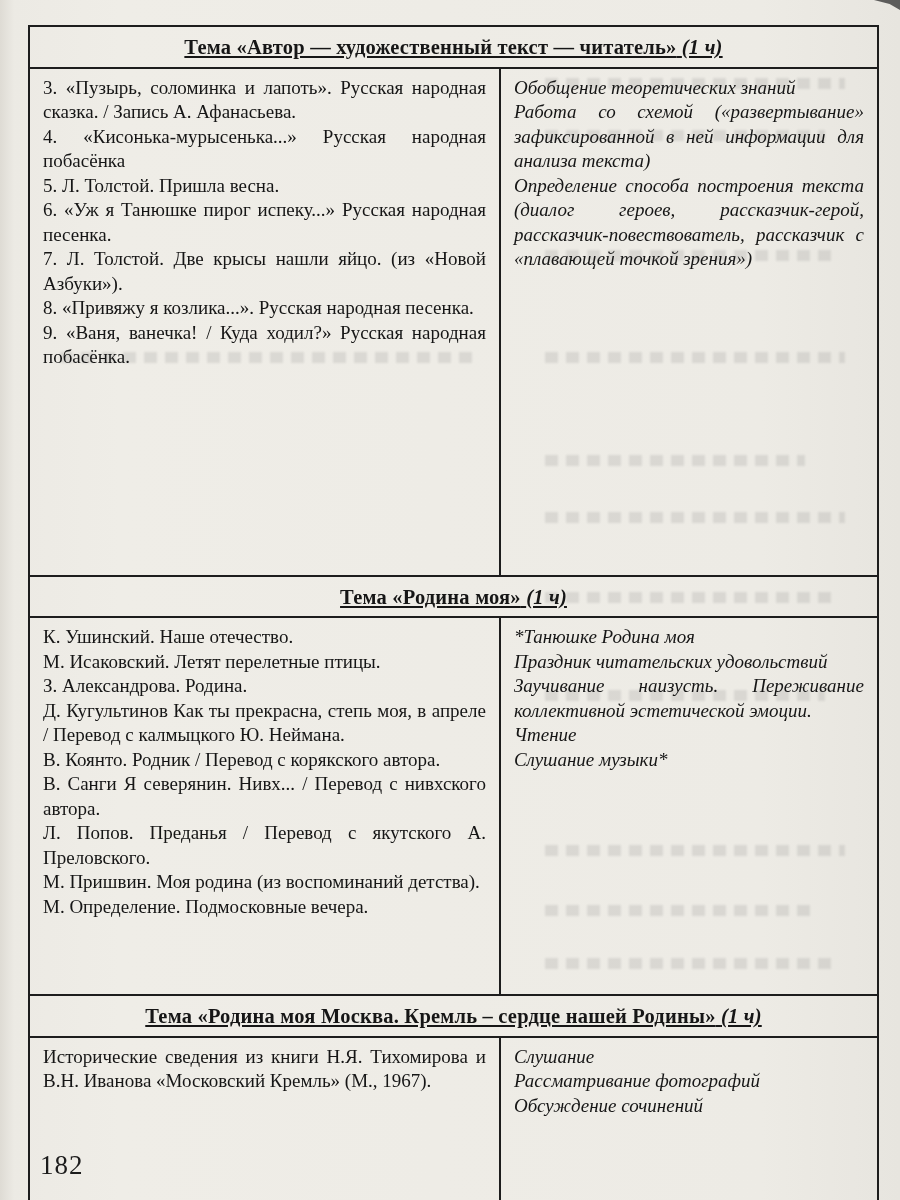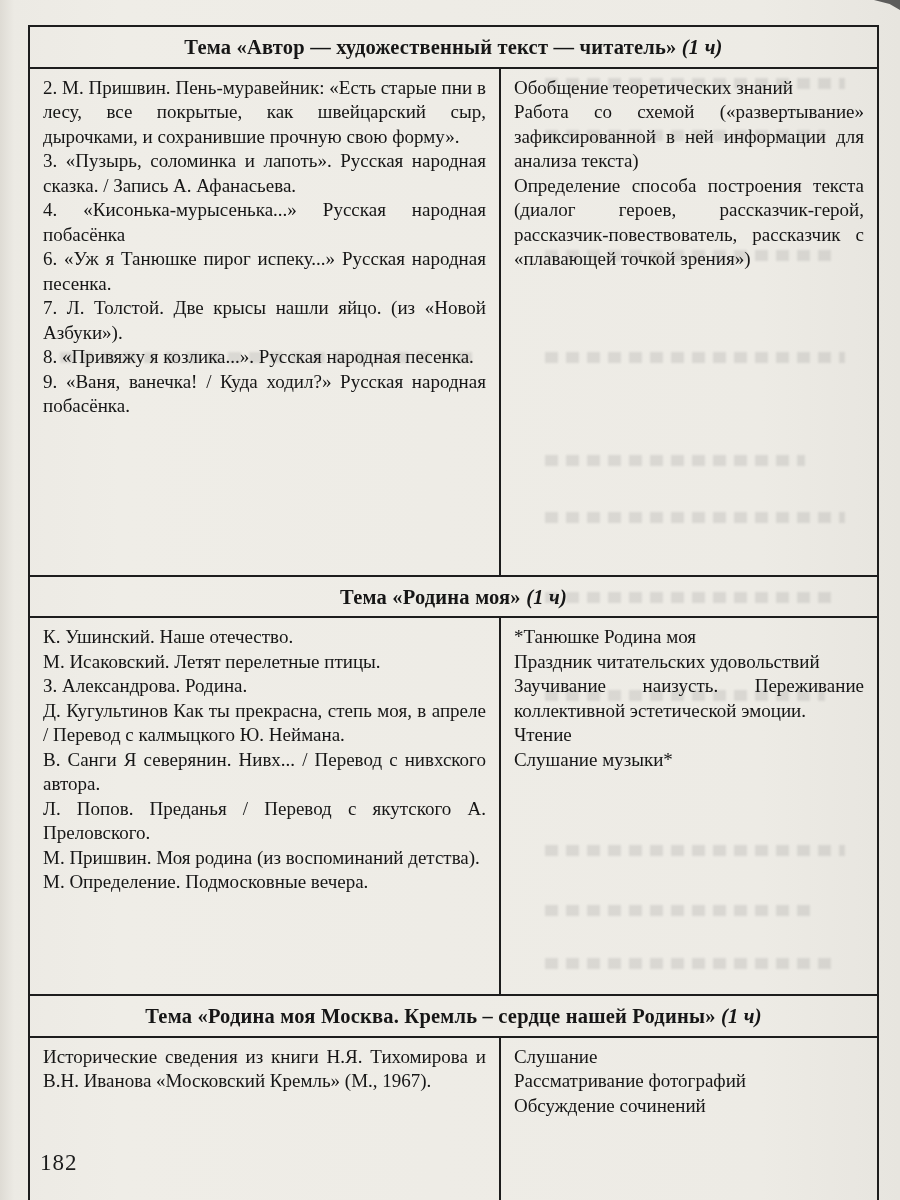--- a/index.html
+++ b/index.html
@@ -27,39 +27,40 @@
     position:absolute;left:28px;top:25px;width:847px;
     border:2px solid #1d1d1d;border-bottom:none;
     background:transparent;
   }
   .thead{
     border-bottom:2px solid #1d1d1d;
     text-align:center;font-weight:bold;
     font-size:20.5px;line-height:1.2;
     padding:8px 6px 7px 6px;
     letter-spacing:.2px;
+    text-decoration:underline;
   }
   .thead .hours{font-style:italic;font-weight:bold;}
   .trow{display:flex;border-bottom:2px solid #1d1d1d;}
   .trow.last{border-bottom:none;}
   .cell{
     box-sizing:border-box;
     font-size:19px;line-height:24.5px;
     padding:7px 13px 10px 13px;
   }
   .cell.left{width:55.6%;border-right:2px solid #1d1d1d;}
   .cell.right{width:44.4%;}
   .cell .para{margin:0;text-align:justify;text-justify:inter-word;}
-  .cell.right .para{text-align:justify;}
+  .cell.right .para{text-align:justify;font-style:italic;}
   .row1{min-height:506px;}
   .row2{min-height:376px;}
   .row3{min-height:180px;}
   .page-number{
     position:absolute;left:40px;top:1150px;
-    font-size:23px;letter-spacing:1px;color:#1c1c1c;
+    font-size:27px;letter-spacing:1px;color:#1c1c1c;
   }
 </style>
 </head>
 <body>
 
 <div class="scan-page">
 
   <div class="corner-mark"></div>
 
   <div class="artifact" style="left:545px;top:78px;width:300px"></div>
@@ -76,23 +77,23 @@
   <div class="artifact" style="left:545px;top:958px;width:290px"></div>
 
   <div class="doc-table">
 
     <div class="thead">
       <span>Тема «Автор — художественный текст — читатель»</span>
       <span class="hours">(1 ч)</span>
     </div>
     <div class="trow row1">
       <div class="cell left">
-          <p class="para">2. М. Пришвин. Пень-муравейник: «Есть старые пни в лесу, все покрытые, как швейцарский сыр, дырочками, и сохранившие прочную свою форму».</p>
           <p class="para">3. «Пузырь, соломинка и лапоть». Русская народная сказка. / Запись А. Афанасьева.</p>
           <p class="para">4. «Кисонька-мурысенька...» Русская народная побасёнка</p>
+          <p class="para">5. Л. Толстой. Пришла весна.</p>
           <p class="para">6. «Уж я Танюшке пирог испеку...» Русская народная песенка.</p>
           <p class="para">7. Л. Толстой. Две крысы нашли яйцо. (из «Новой Азбуки»).</p>
           <p class="para">8. «Привяжу я козлика...». Русская народная песенка.</p>
           <p class="para">9. «Ваня, ванечка! / Куда ходил?» Русская народная побасёнка.</p>
         </div>
       <div class="cell right">
           <p class="para">Обобщение теоретических знаний</p>
           <p class="para">Работа со схемой («развертывание» зафиксированной в ней информации для анализа текста)</p>
           <p class="para">Определение способа построения текста (диалог героев, рассказчик-герой, рассказчик-повествователь, рассказчик с «плавающей точкой зрения»)</p>
         </div>
@@ -101,20 +102,21 @@
     <div class="thead">
       <span>Тема «Родина моя»</span>
       <span class="hours">(1 ч)</span>
     </div>
     <div class="trow row2">
       <div class="cell left">
           <p class="para">К. Ушинский. Наше отечество.</p>
           <p class="para">М. Исаковский. Летят перелетные птицы.</p>
           <p class="para">З. Александрова. Родина.</p>
           <p class="para">Д. Кугультинов Как ты прекрасна, степь моя, в апреле / Перевод с калмыцкого Ю. Неймана.</p>
+          <p class="para">В. Коянто. Родник / Перевод с корякского автора.</p>
           <p class="para">В. Санги Я северянин. Нивх... / Перевод с нивхского автора.</p>
           <p class="para">Л. Попов. Преданья / Перевод с якутского А. Преловского.</p>
           <p class="para">М. Пришвин. Моя родина (из воспоминаний детства).</p>
           <p class="para">М. Определение. Подмосковные вечера.</p>
         </div>
       <div class="cell right">
           <p class="para">*Танюшке Родина моя</p>
           <p class="para">Праздник читательских удовольствий</p>
           <p class="para">Заучивание наизусть. Переживание коллективной эстетической эмоции.</p>
           <p class="para">Чтение</p>

